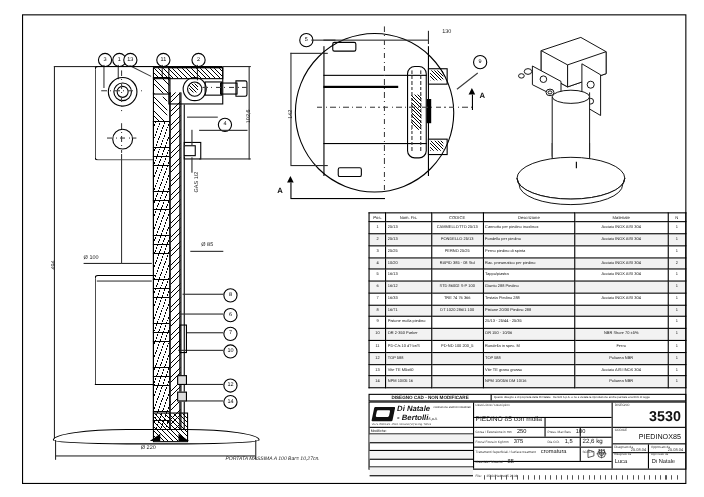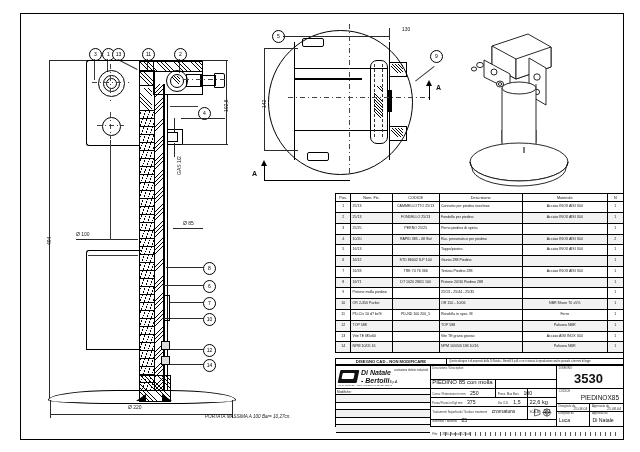--- a/index.html
+++ b/index.html
@@ -527,21 +527,21 @@
       </div>
       <div class="cellp" style="height:8px;">
         <span class="tiny">File:</span>
         <span class="tiny">3530-Piedino85 20.idl</span>
       </div>
     </div>
 
     <div class="right-box" style="border-right:none;">
       <div class="dis-r">
         <span class="tiny" style="position:absolute;left:2px;top:1px;">DISEGNO</span>
-        <span class="xl" style="position:absolute;right:20px;top:5px;">3530</span>
+        <span class="xl" style="position:absolute;right:4px;top:5px;">3530</span>
       </div>
       <div class="cod-r">
         <span class="tiny" style="position:absolute;left:2px;top:1px;">CODICE</span>
         <span class="lg" style="position:absolute;right:4px;top:5px;">PIEDINOX85</span>
       </div>
       <div class="sig-r">
         <div class="sig-c bl">
           <span class="tiny" style="position:absolute;left:1.5px;top:0.5px;">Disegnato da</span>
           <span class="tiny" style="position:absolute;right:2px;top:3.5px;font-size:3.6px;">25.08.04</span>
           <div class="sigline"></div>

